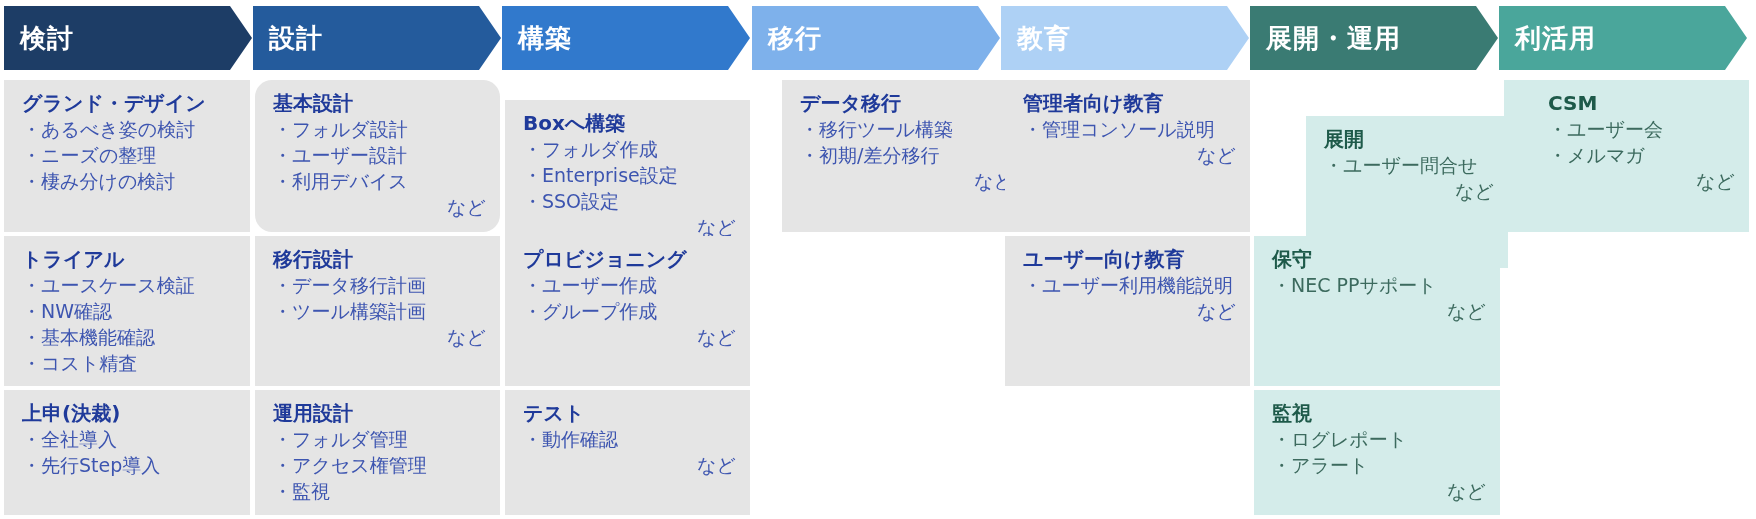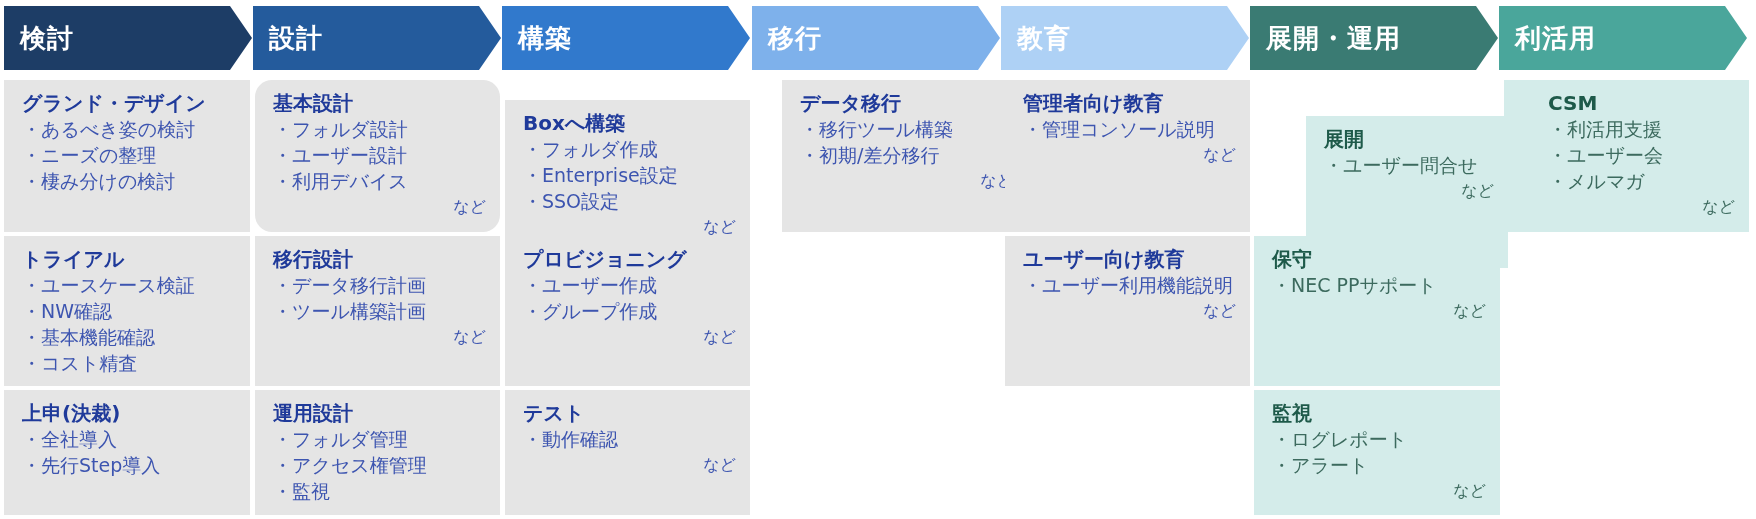--- a/index.html
+++ b/index.html
@@ -12,21 +12,21 @@
   .card { position:absolute; box-sizing:border-box; padding:10px 12px 8px 18px; }
   .card.gray { background:#e5e5e5; }
   .card.teal { background:#d4ecea; }
   .card .title { font-weight:bold; font-size:20px; line-height:26px; }
   .card.gray .title { color:#1f3a9a; }
   .card.teal .title { color:#1e5a4a; }
   .card .item { font-size:19px; line-height:26px; white-space:nowrap; }
   .card.gray .item { color:#3d55b0; }
   .card.teal .item { color:#3c6a5e; }
   .card .wrap { white-space:normal; }
-  .card .etc { text-align:right; font-size:16px; line-height:26px; padding-right:2px; }
+  .card .etc { text-align:right; font-size:19px; line-height:26px; padding-right:2px; }
   .card.gray .etc { color:#3d55b0; }
   .card.teal .etc { color:#3c6a5e; }
 </style>
 </head>
 <body>
 
 <div class="phase" style="left:4px;width:248px;">
   <svg width="248" height="64">
       <polygon points="0,0 226,0 248,32 226,64 0,64" fill="#1d3d66"></polygon>
     </svg>
@@ -157,17 +157,16 @@
 </div>
 <div class="card teal" style="left:1254px;top:390px;width:246px;height:125px;">
   <div class="title">監視</div>
   <div class="item">・ログレポート</div>
   <div class="item">・アラート</div>
   <div class="etc">など</div>
 </div>
 
 <div class="card teal" style="left:1504px;top:80px;width:245px;height:152px;padding-left:44px;">
   <div class="title">CSM</div>
-  <div class="item">・利活用支援</div>
   <div class="item">・ユーザー会</div>
   <div class="item">・メルマガ</div>
   <div class="etc">など</div>
 </div>
 
 </body></html>

